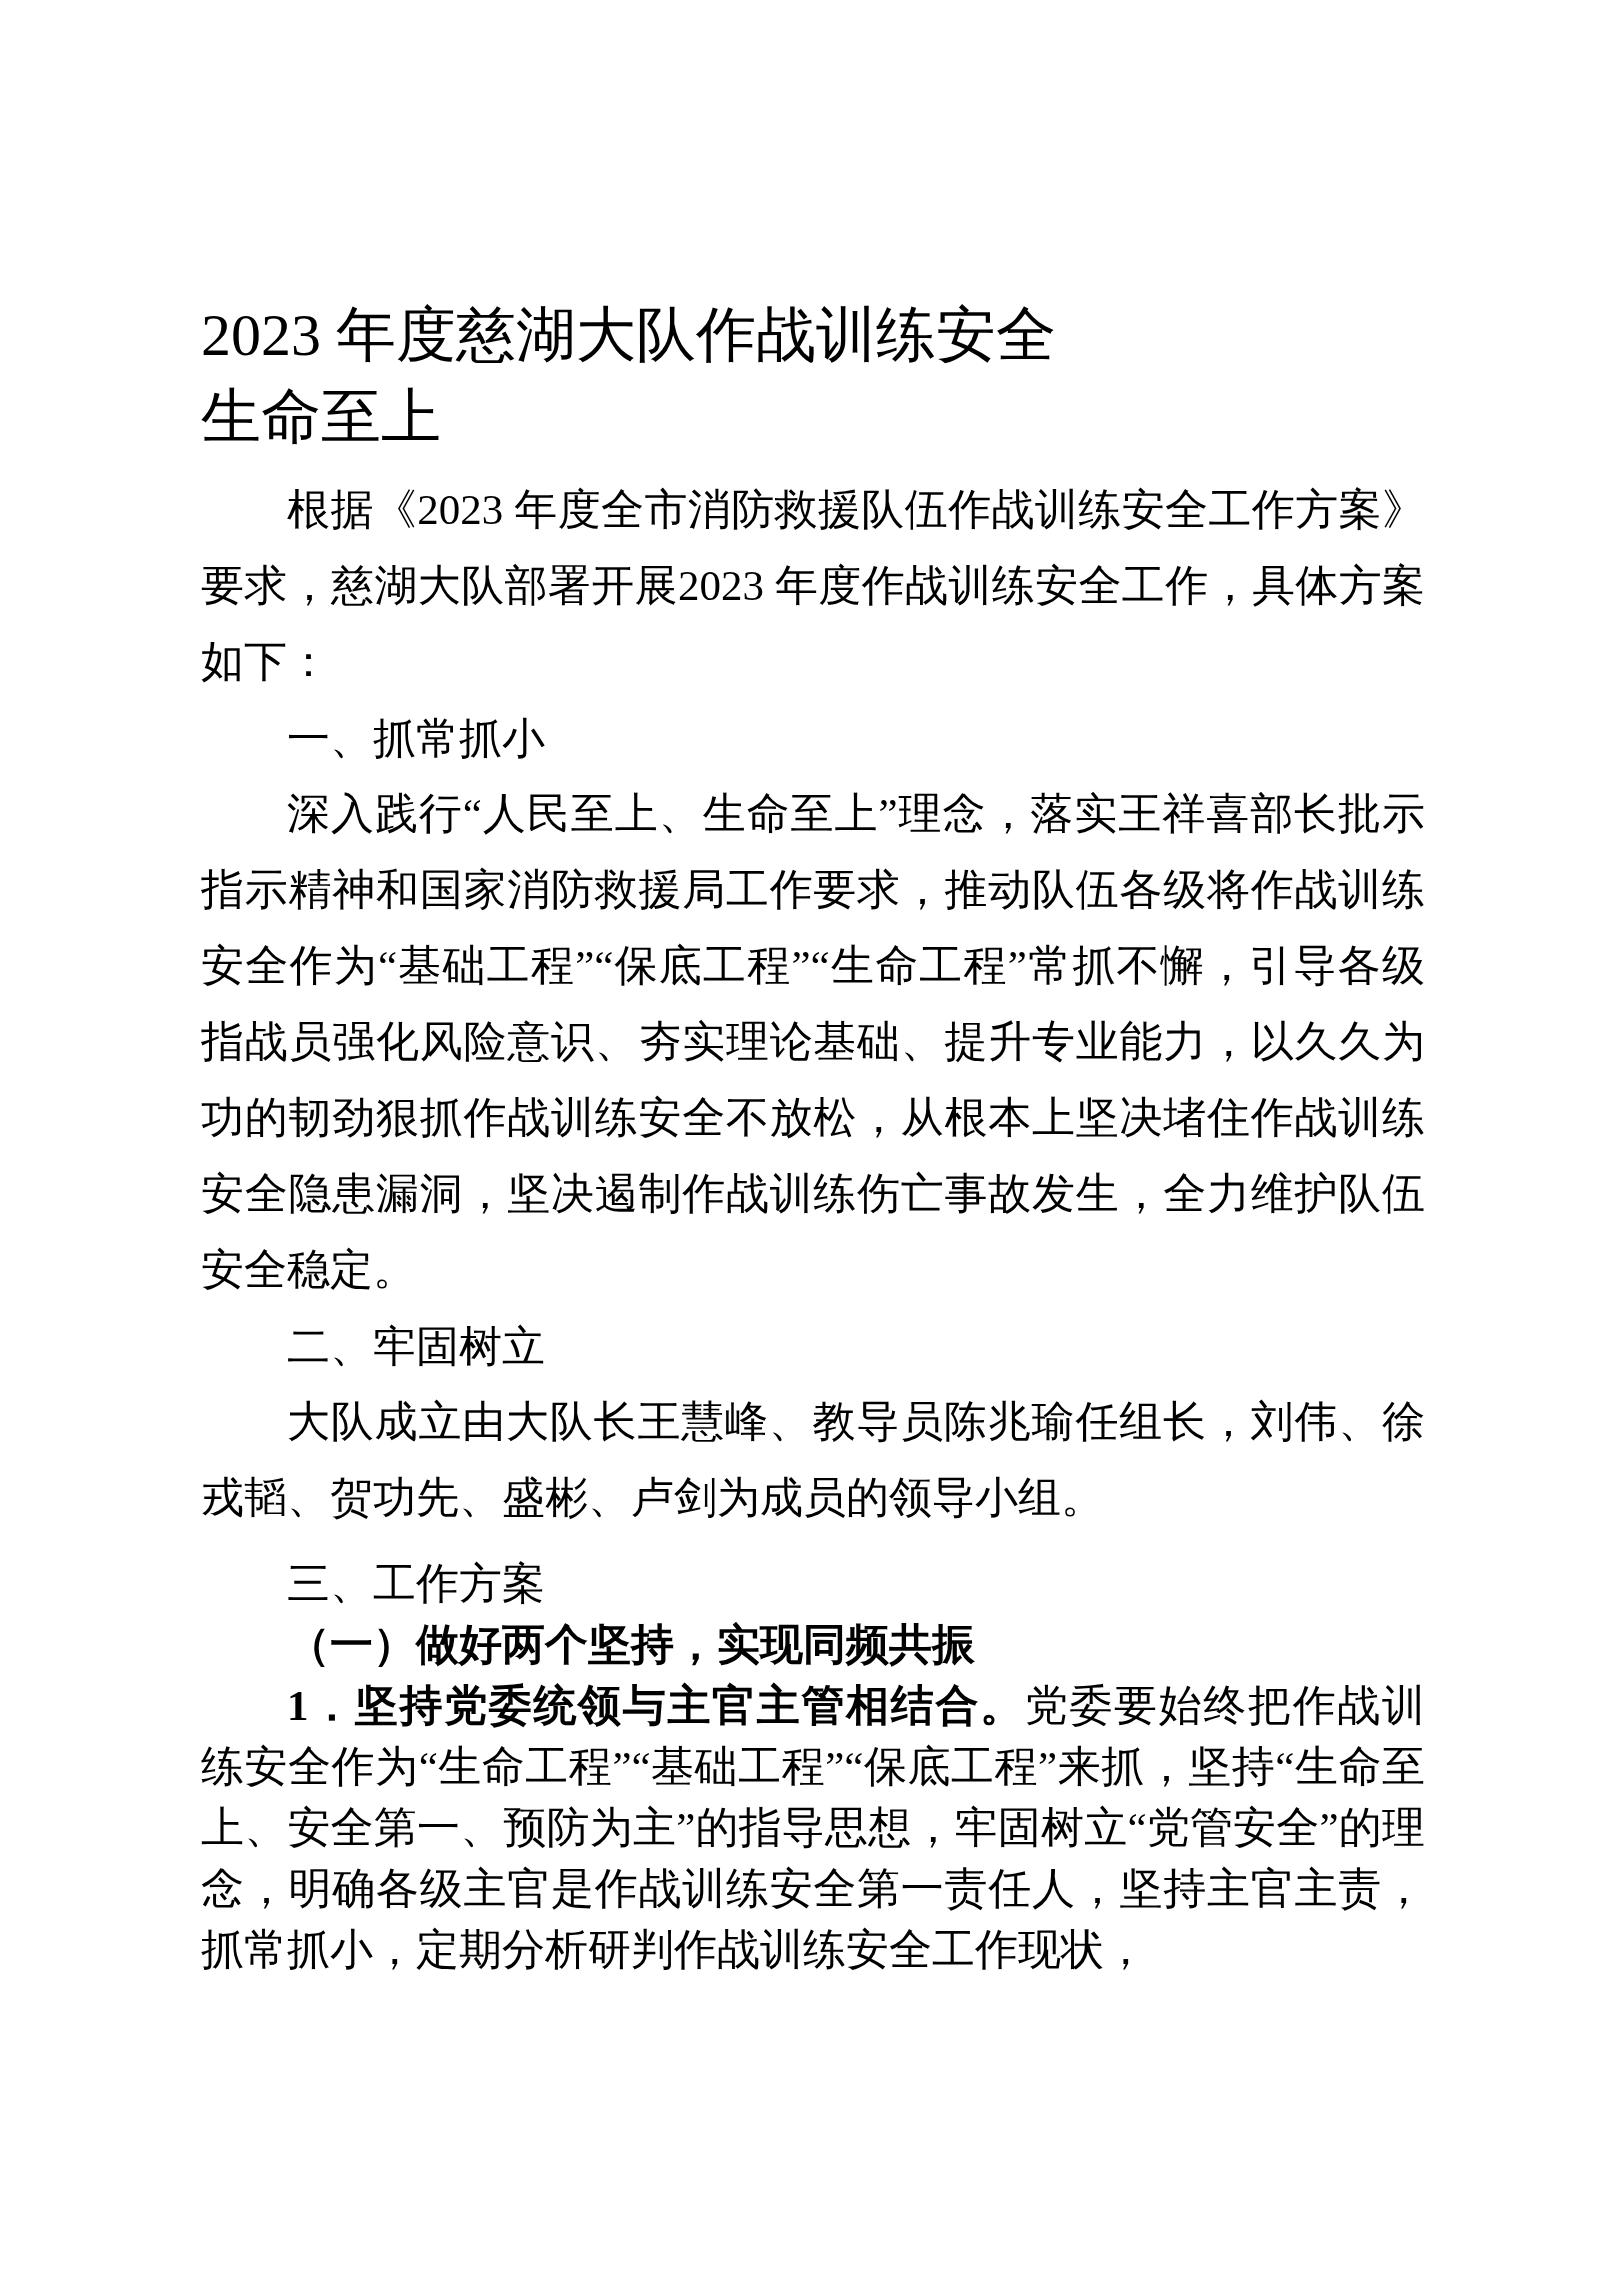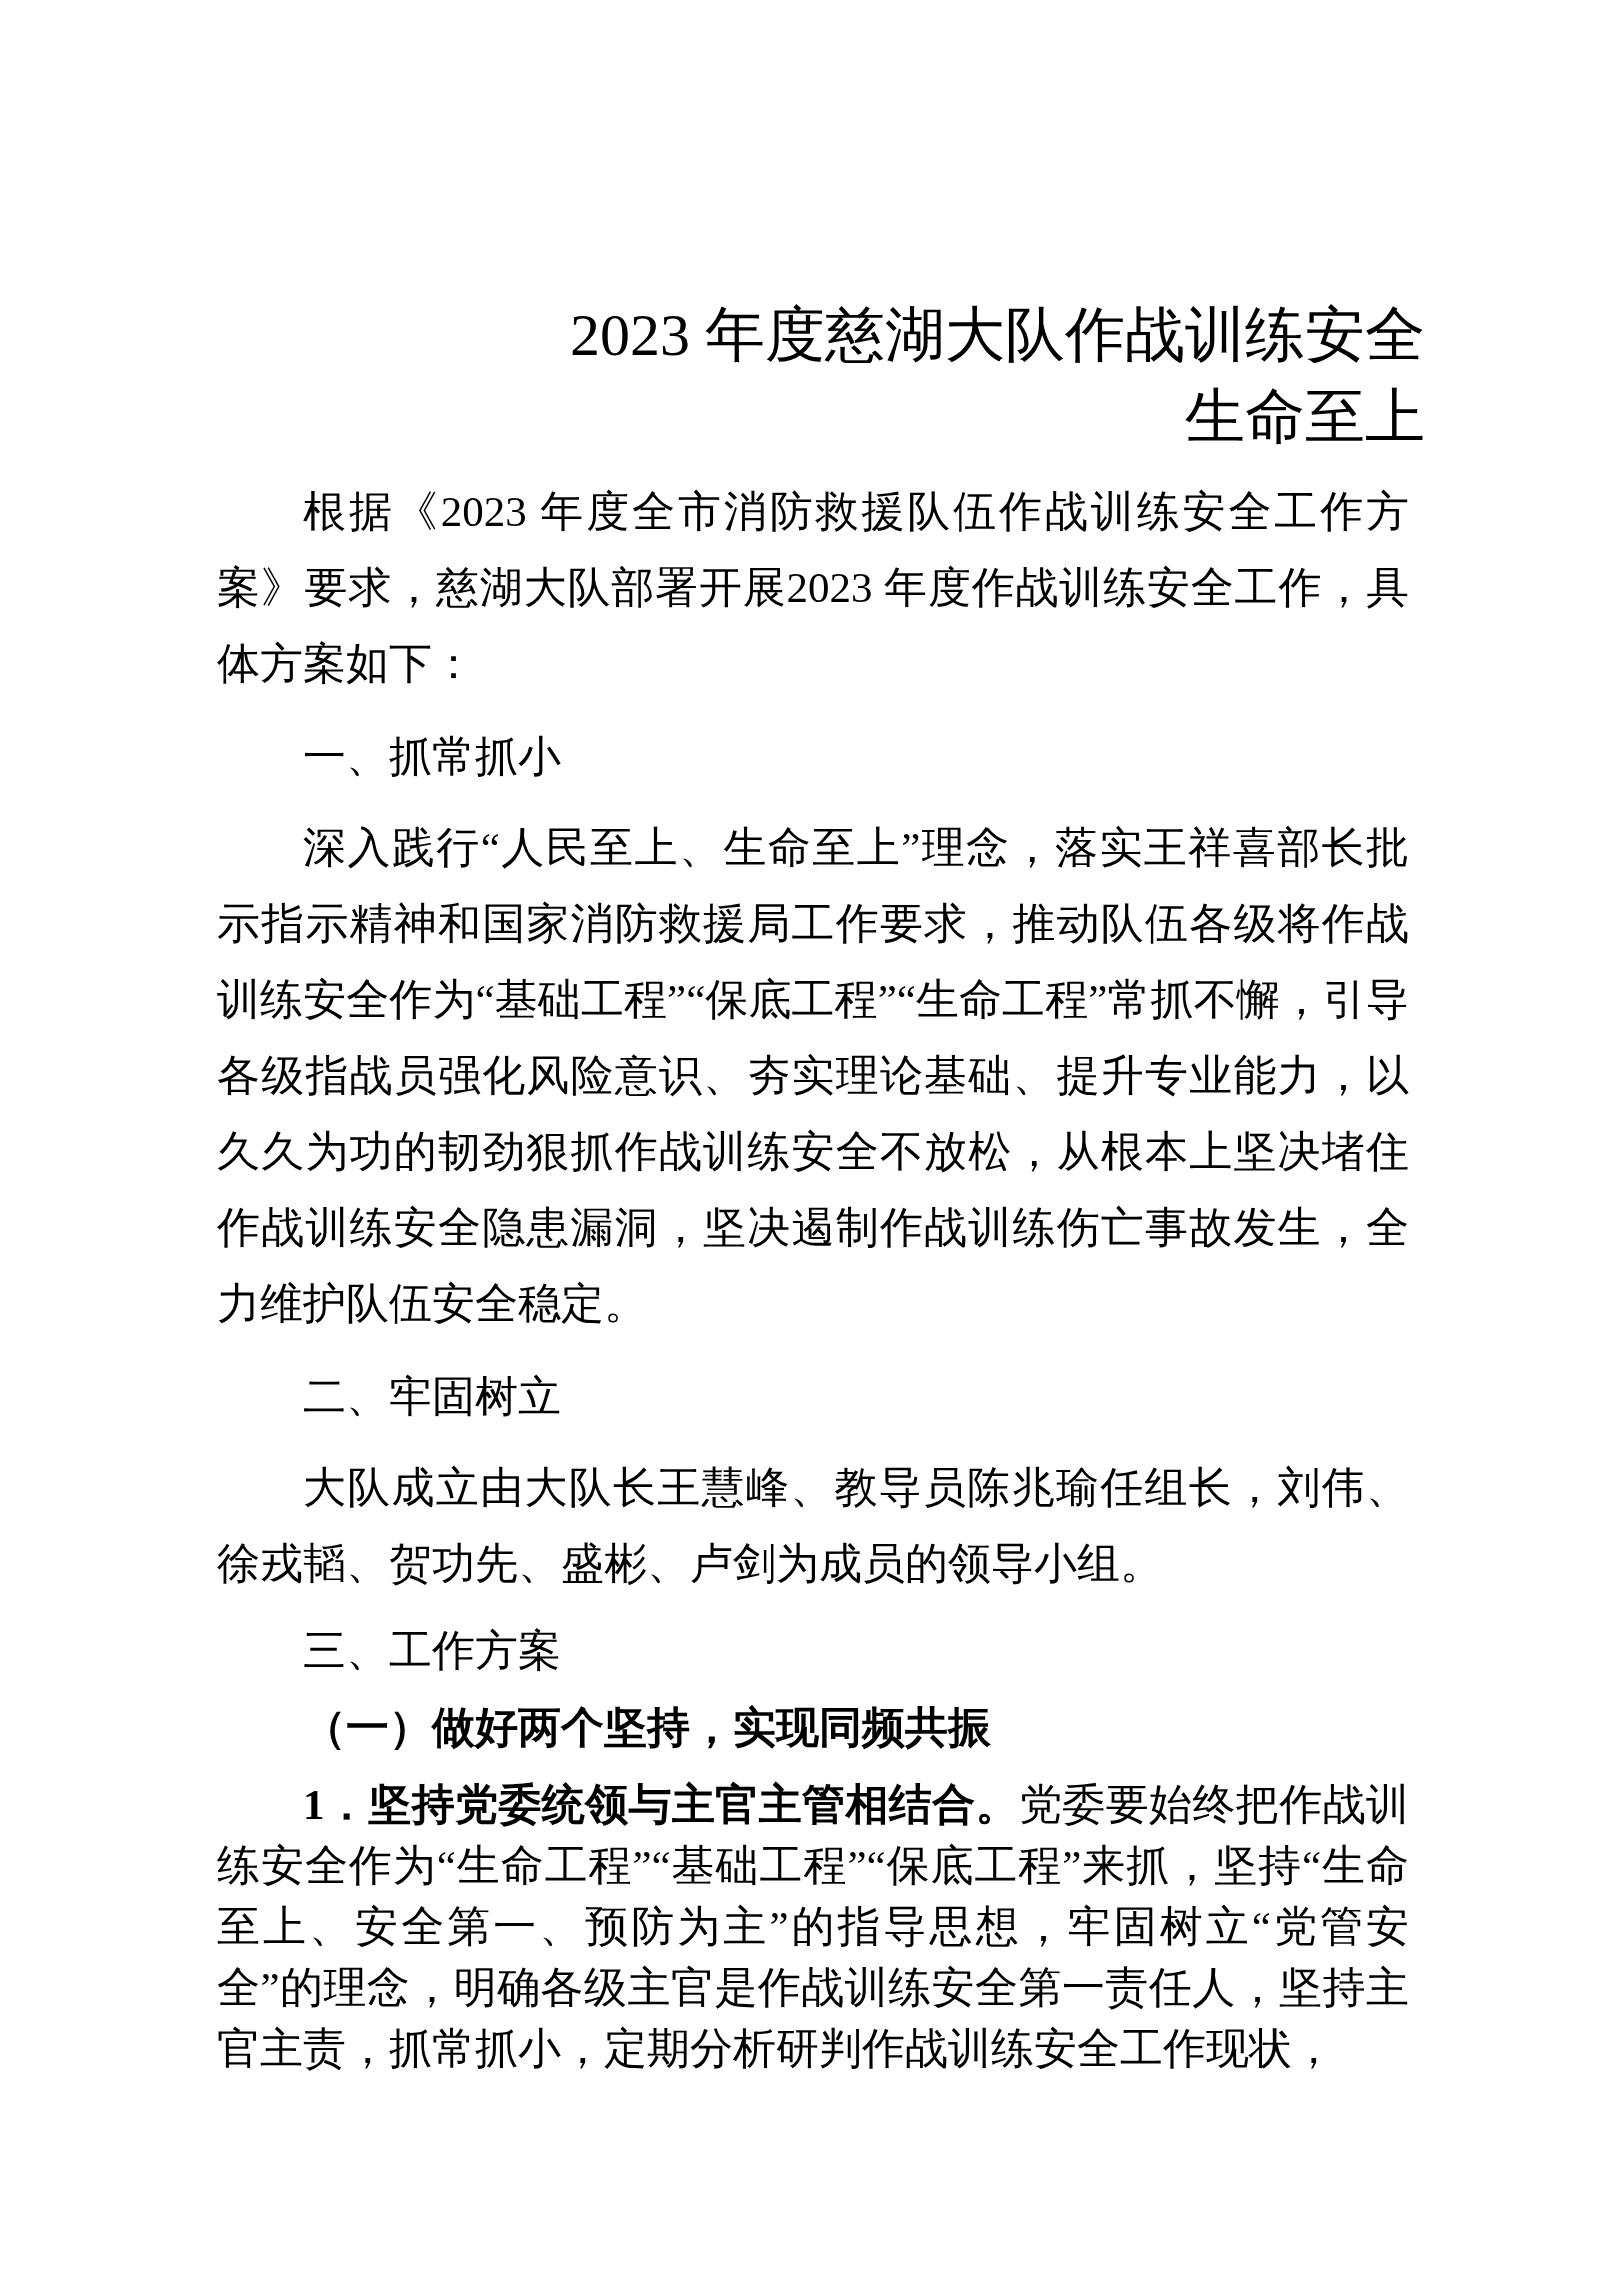--- a/index.html
+++ b/index.html
@@ -14,23 +14,23 @@
     box-sizing: border-box;
     padding: 294px 196px 0 201px;
     background: #ffffff;
     color: #000000;
     font-family: "Liberation Serif", "DejaVu Serif", serif;
     font-size: 43px;
     line-height: 76px;
     text-align: justify;
     overflow: hidden;
   }
-  p { margin: 16px; }
+  p { margin: 0; }
   .doc-title {
-    text-align: right;
+    text-align: left;
     font-size: 60px;
     line-height: 82px;
     font-family: "Liberation Serif", "DejaVu Serif", serif;
     font-weight: normal;
     margin-bottom: 13.7px;
   }
   .para {
     text-indent: 2em;
   }
   .sec-heading {

